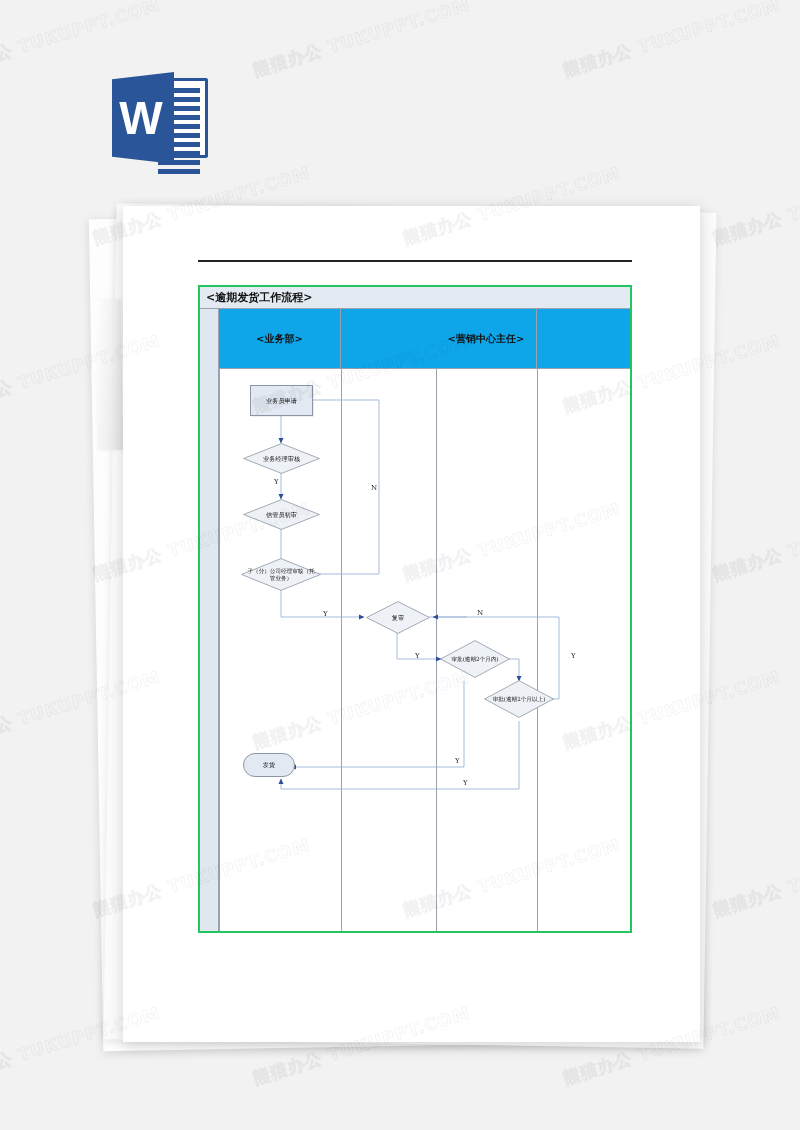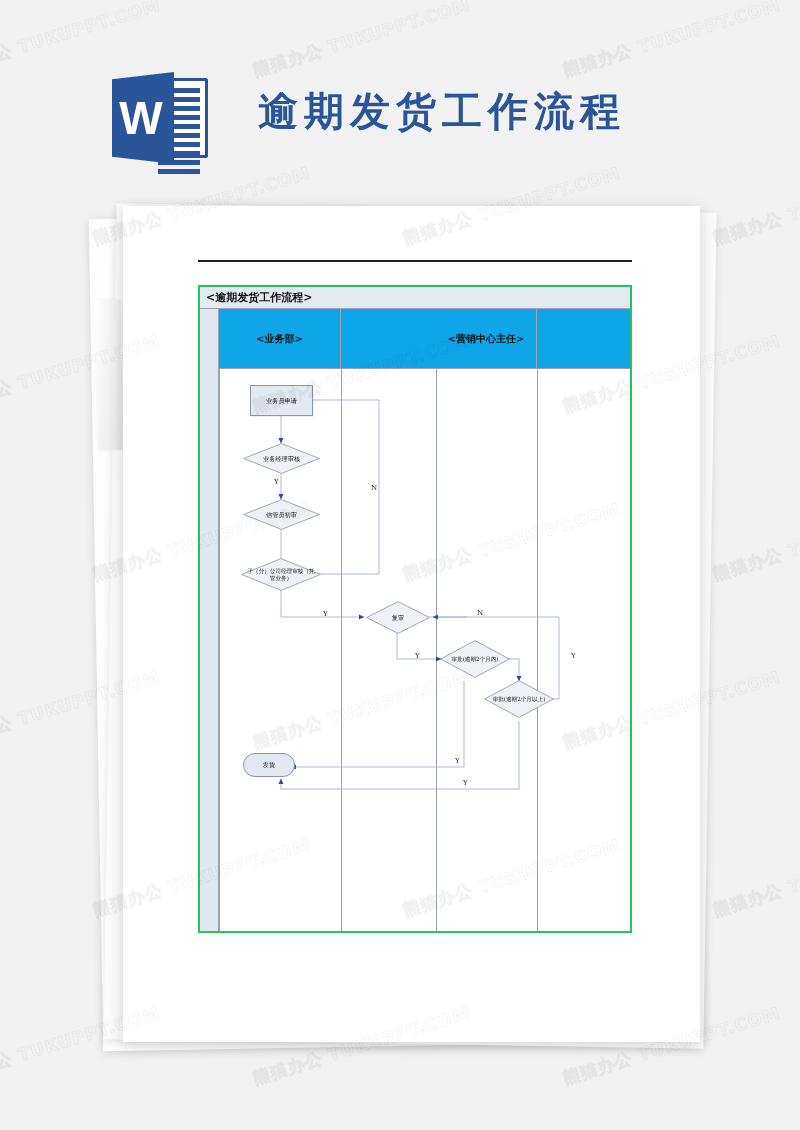--- a/index.html
+++ b/index.html
@@ -169,21 +169,20 @@
         <i></i>
         <i></i>
         <i></i>
         <i></i>
         <i></i>
     </div>
     <div class="wl-front">
       <span>W</span>
     </div>
   </div>
-  <div class="doc-title">逾期发货工作流程</div>
 </div>
 
 <div class="paper-back"></div>
 <div class="paper-back2"></div>
 <div class="corner-fold"></div>
 
 <div class="paper">
 
   <div class="rule"></div>
 

